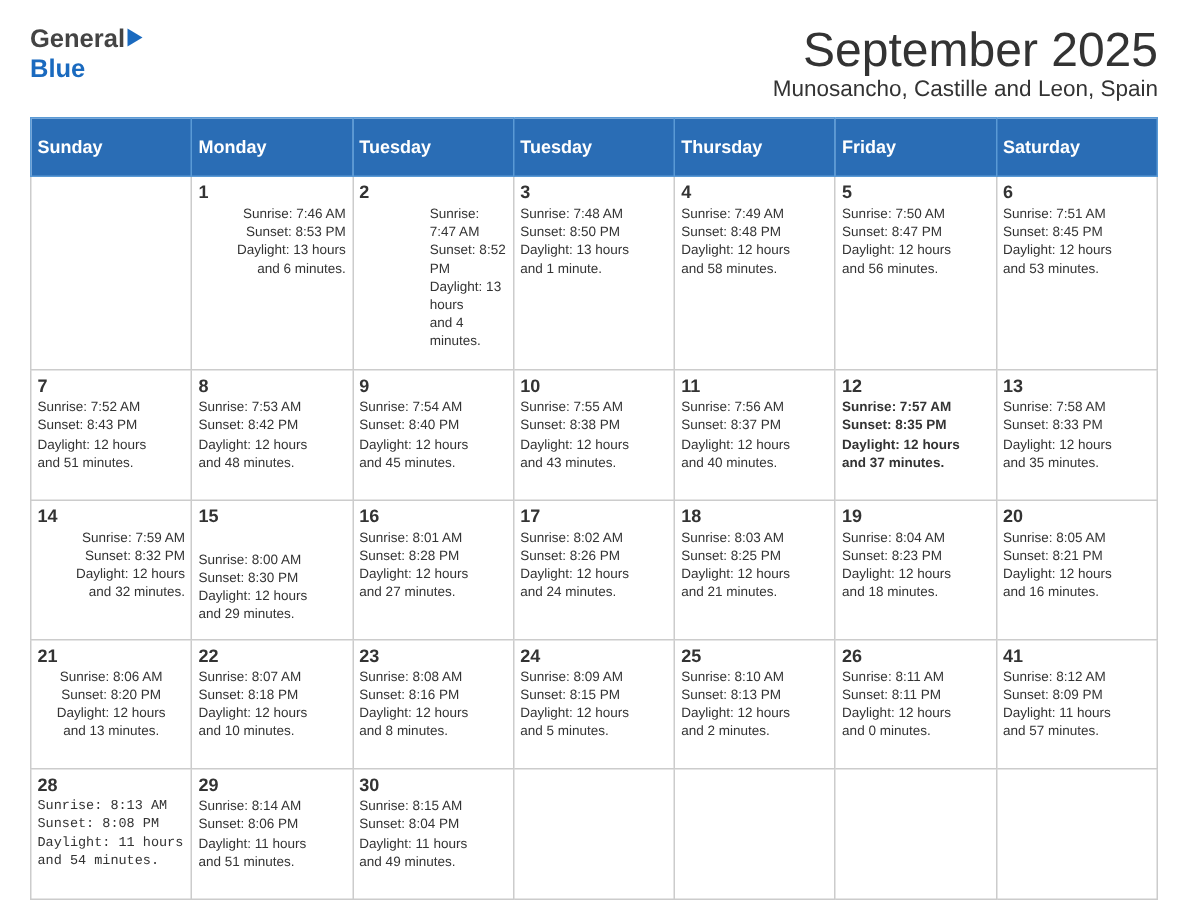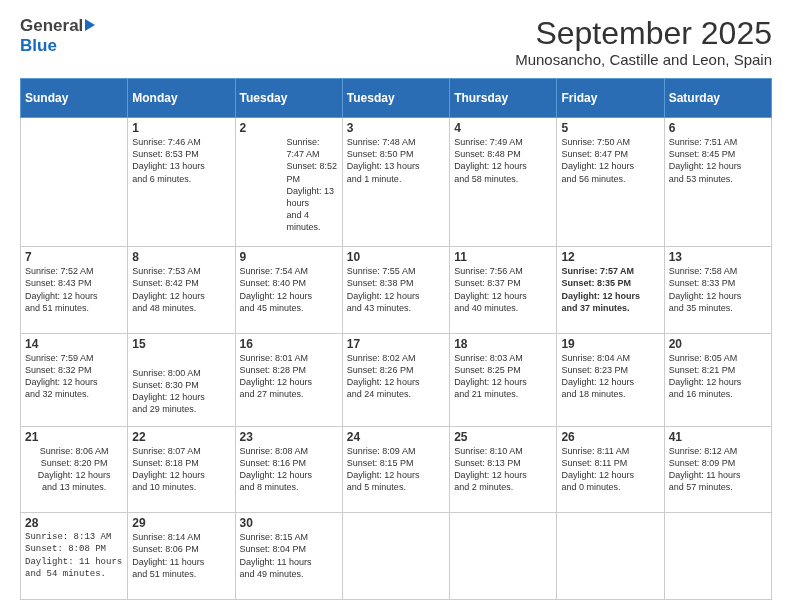--- a/index.html
+++ b/index.html
@@ -138,21 +138,21 @@
           <th>Thursday</th>
           <th>Friday</th>
           <th>Saturday</th>
         </tr>
     </thead>
     <tbody id="calendar-body">
     <tr>
           <td class="empty-cell"></td>
           <td>
             <span class="day-num">1</span>
-            <div class="day-info" style="white-space: pre-line;">Sunrise: 7:46 AM
+            <div class="day-info" style="white-space: pre-line; text-align: right;">Sunrise: 7:46 AM
 Sunset: 8:53 PM
 Daylight: 13 hours
 and 6 minutes.</div>
           </td>
           <td>
             <span class="day-num">2</span>
             <div class="day-info" style="white-space: pre-line; margin-left: 47px;">Sunrise: 7:47 AM
 Sunset: 8:52 PM
 Daylight: 13 hours
 and 4 minutes.</div>
@@ -233,21 +233,21 @@
             <span class="day-num">13</span>
             <div class="day-info" style="white-space: pre-line;">Sunrise: 7:58 AM
 Sunset: 8:33 PM
 Daylight: 12 hours
 and 35 minutes.</div>
           </td>
         </tr>
         <tr>
           <td>
             <span class="day-num">14</span>
-            <div class="day-info" style="white-space: pre-line;">Sunrise: 7:59 AM
+            <div class="day-info" style="white-space: pre-line; text-align: right;">Sunrise: 7:59 AM
 Sunset: 8:32 PM
 Daylight: 12 hours
 and 32 minutes.</div>
           </td>
           <td>
             <span class="day-num">15</span>
             <div class="day-info" style="white-space: pre-line; margin-top: 16px;">Sunrise: 8:00 AM
 Sunset: 8:30 PM
 Daylight: 12 hours
 and 29 minutes.</div>

